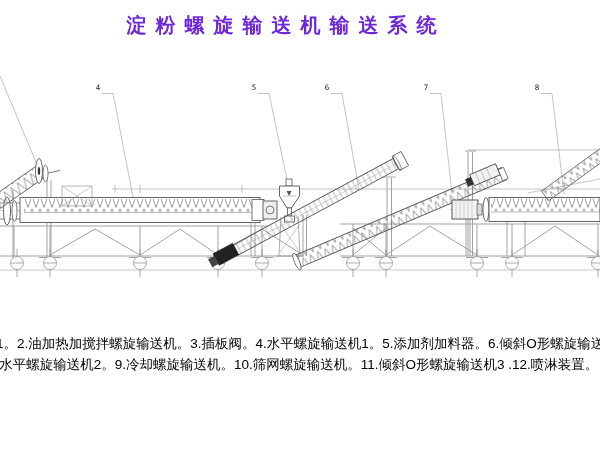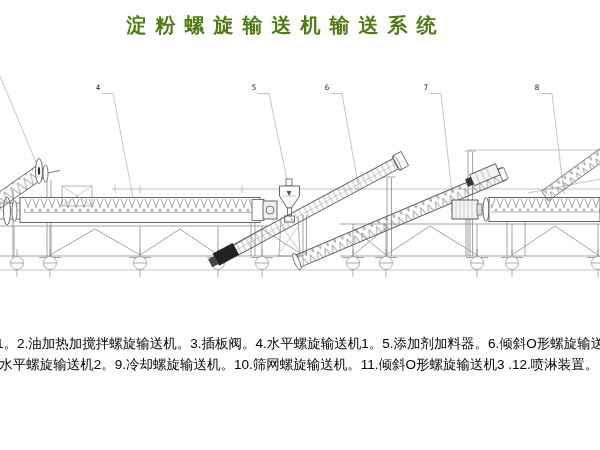--- a/index.html
+++ b/index.html
@@ -3,21 +3,21 @@
 <meta charset="utf-8">
 <style>
   html,body{margin:0;padding:0;}
   body{
     width:600px;height:450px;position:relative;overflow:hidden;
     background:#ffffff;font-family:"Liberation Sans",sans-serif;
   }
   .page-title{
     position:absolute;top:12px;left:0;width:548px;text-align:center;
     font-family:"Liberation Serif",serif;font-weight:bold;font-size:20px;
-    letter-spacing:9px;padding-left:24px;box-sizing:border-box;color:#4d7c0f;
+    letter-spacing:9px;padding-left:24px;box-sizing:border-box;color:#6d28d9;
     white-space:nowrap;
   }
   .drawing-svg{position:absolute;top:50px;left:0;}
   .caption-line{
     position:absolute;white-space:nowrap;color:#000;
     font-size:13.5px;font-family:"Liberation Sans",sans-serif;
   }
   .caption-line1{top:335px;left:-4px;}
   .caption-line2{top:356px;left:-12px;}
   svg text{font-family:"DejaVu Sans Mono",monospace;fill:#222;}

